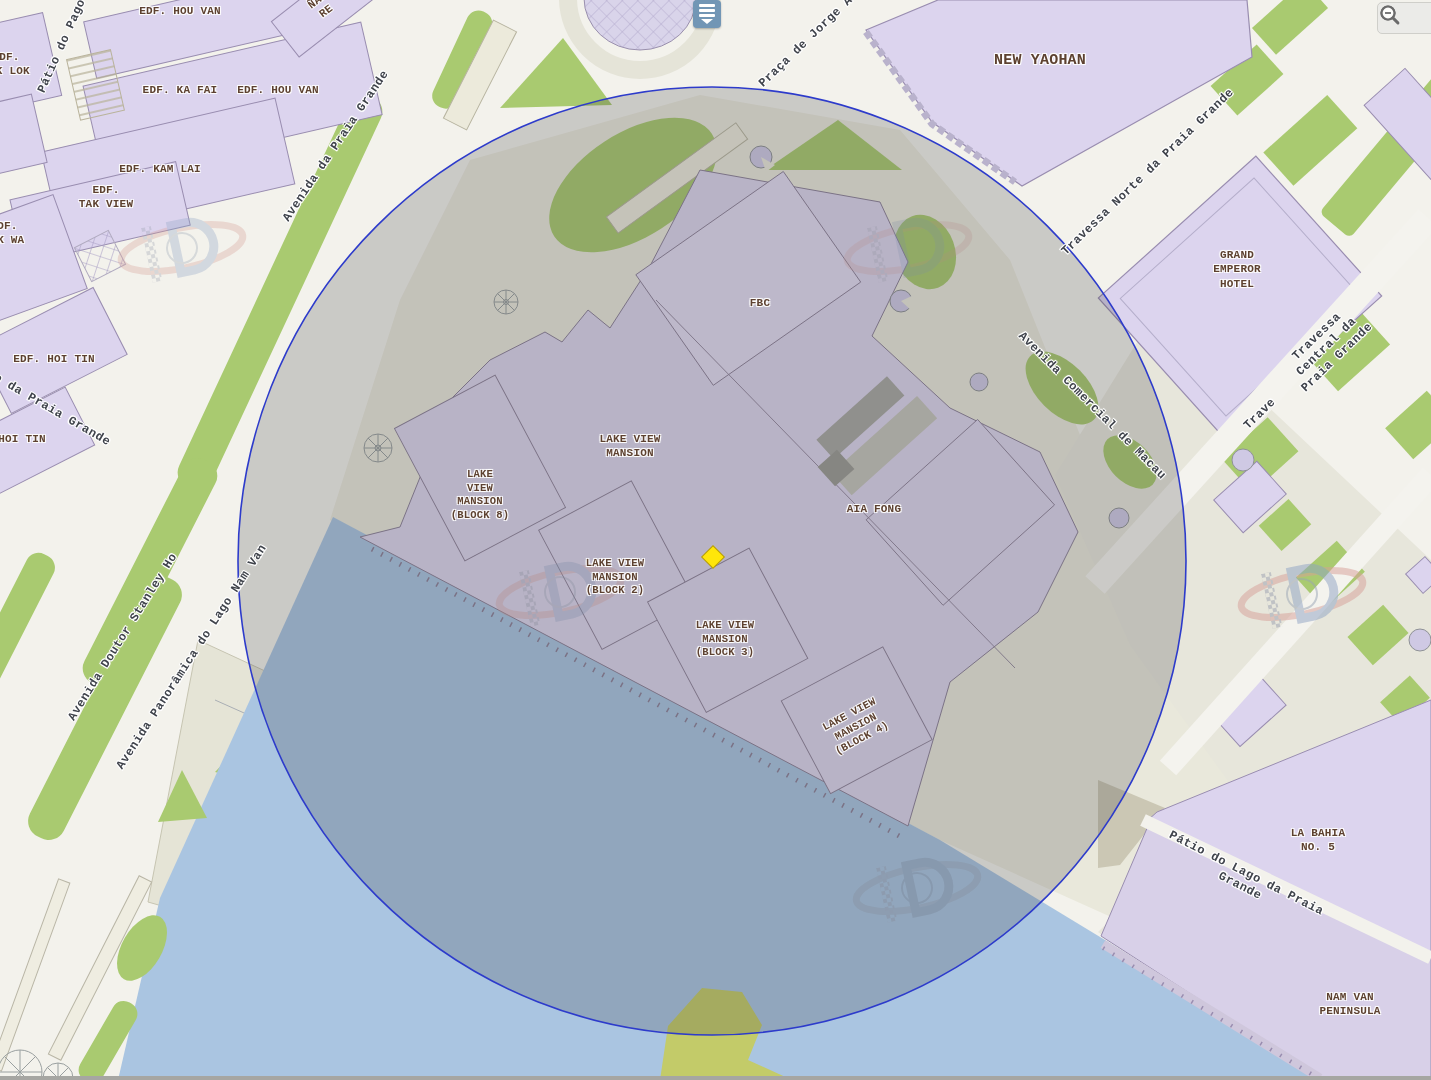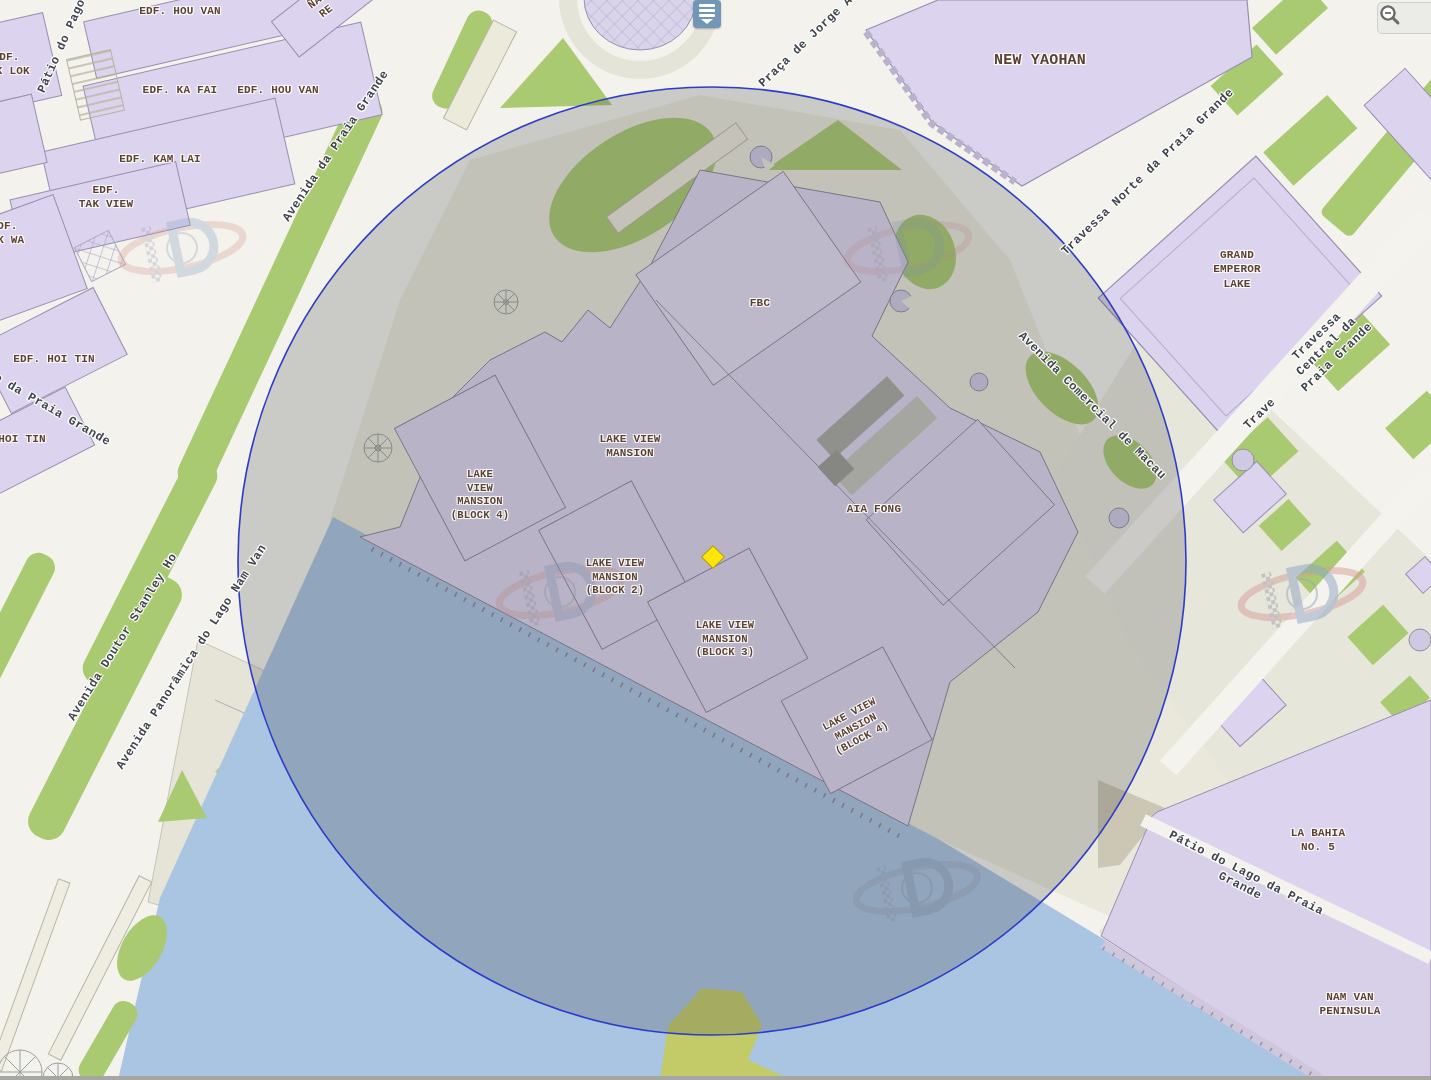--- a/index.html
+++ b/index.html
@@ -248,40 +248,40 @@
   <circle cx="712" cy="561" r="474" fill="rgba(60,60,64,0.22)" stroke="#2d3bcb" stroke-width="1.6"></circle>
 
   <rect x="-8" y="-8" width="16" height="16" transform="translate(713,557) rotate(45)" fill="#ffe60a" stroke="#b89f00" stroke-width="1"></rect>
 </svg>
 
   <span class="lbl bl" style="left:180px;top:11px;transform:translate(-50%,-50%)">EDF. HOU VAN</span>
   <span class="lbl bl" style="left:6px;top:64px;transform:translate(-50%,-50%)">EDF.
 TAK LOK</span>
   <span class="lbl bl" style="left:180px;top:90px;transform:translate(-50%,-50%)">EDF. KA FAI</span>
   <span class="lbl bl" style="left:278px;top:90px;transform:translate(-50%,-50%)">EDF. HOU VAN</span>
-  <span class="lbl bl" style="left:160px;top:159px;transform:translate(-50%,-50%)">EDF. KAM LAI</span>
+  <span class="lbl bl" style="left:160px;top:169px;transform:translate(-50%,-50%)">EDF. KAM LAI</span>
   <span class="lbl bl" style="left:106px;top:197px;transform:translate(-50%,-50%)">EDF.
 TAK VIEW</span>
   <span class="lbl bl" style="left:4px;top:233px;transform:translate(-50%,-50%)">EDF.
 TAK WA</span>
   <span class="lbl bl" style="left:54px;top:359px;transform:translate(-50%,-50%)">EDF. HOI TIN</span>
   <span class="lbl bl" style="left:22px;top:439px;transform:translate(-50%,-50%)">HOI TIN</span>
   <span class="lbl bl" style="left:322px;top:6px;transform:translate(-50%,-50%) rotate(-38deg)">ÑAL
 RE</span>
   <span class="lbl bl" style="left:1040px;top:61px;transform:translate(-50%,-50%);font-size:15px">NEW YAOHAN</span>
   <span class="lbl bl" style="left:1237px;top:269px;transform:translate(-50%,-50%)">GRAND
 EMPEROR
-LAKE</span>
+HOTEL</span>
   <span class="lbl bl" style="left:760px;top:303px;transform:translate(-50%,-50%)">FBC</span>
   <span class="lbl bl" style="left:630px;top:446px;transform:translate(-50%,-50%)">LAKE VIEW
 MANSION</span>
   <span class="lbl bl small" style="left:480px;top:495px;transform:translate(-50%,-50%)">LAKE
 VIEW
 MANSION
-(BLOCK 4)</span>
+(BLOCK 8)</span>
   <span class="lbl bl small" style="left:615px;top:577px;transform:translate(-50%,-50%)">LAKE VIEW
 MANSION
 (BLOCK 2)</span>
   <span class="lbl bl small" style="left:725px;top:639px;transform:translate(-50%,-50%)">LAKE VIEW
 MANSION
 (BLOCK 3)</span>
   <span class="lbl bl small" style="left:856px;top:727px;transform:translate(-50%,-50%) rotate(-28deg)">LAKE VIEW
 MANSION
 (BLOCK 4)</span>
   <span class="lbl bl" style="left:874px;top:509px;transform:translate(-50%,-50%)">AIA FONG</span>

